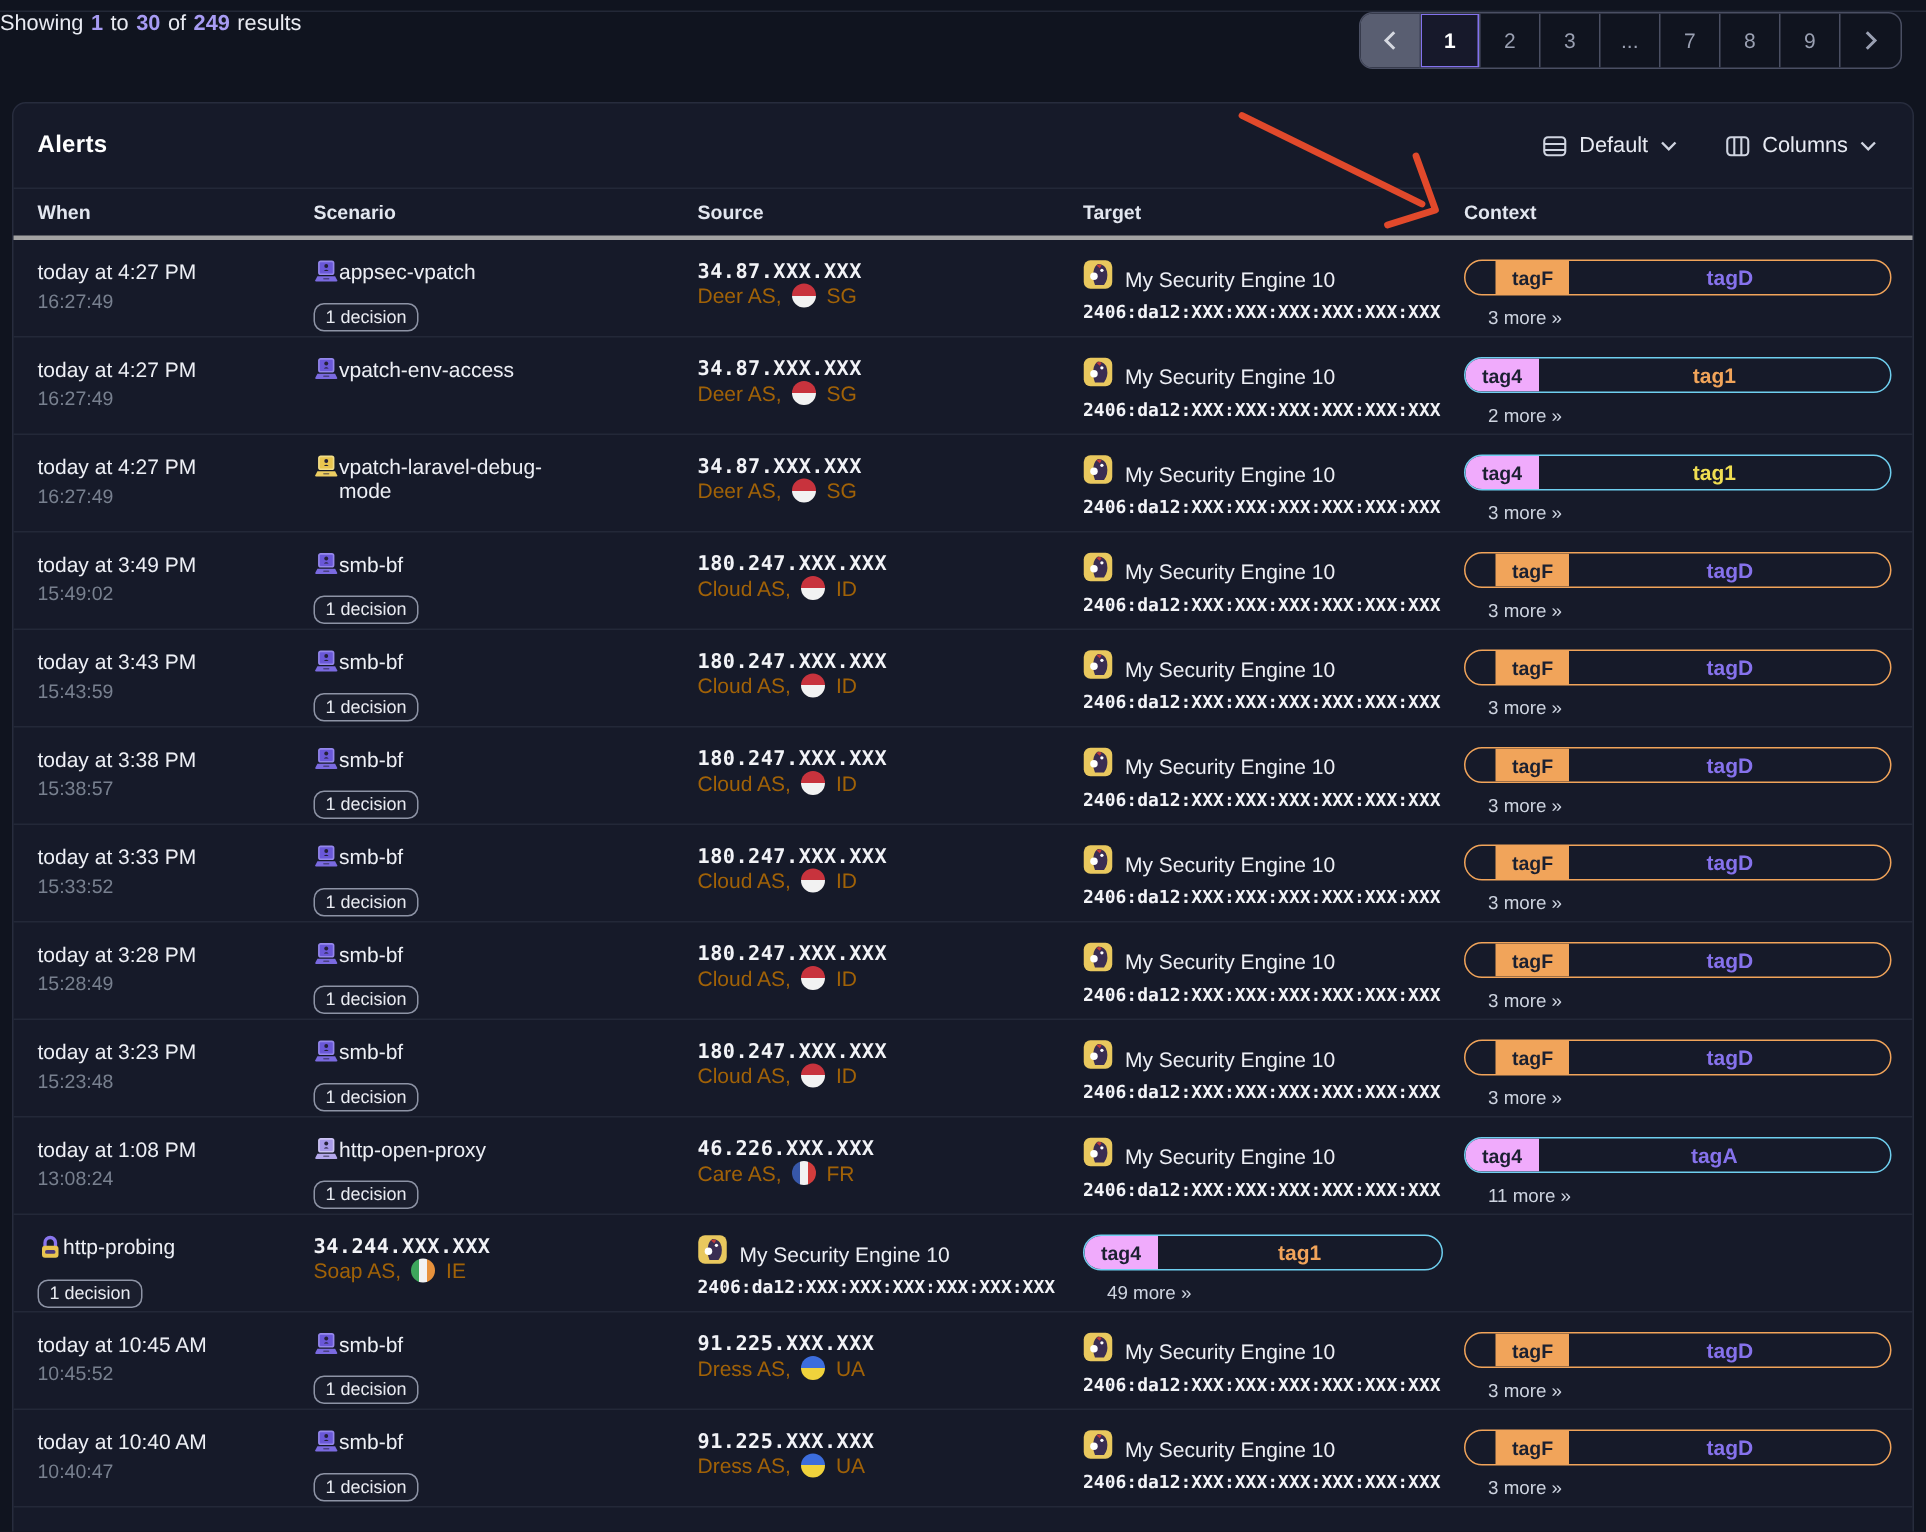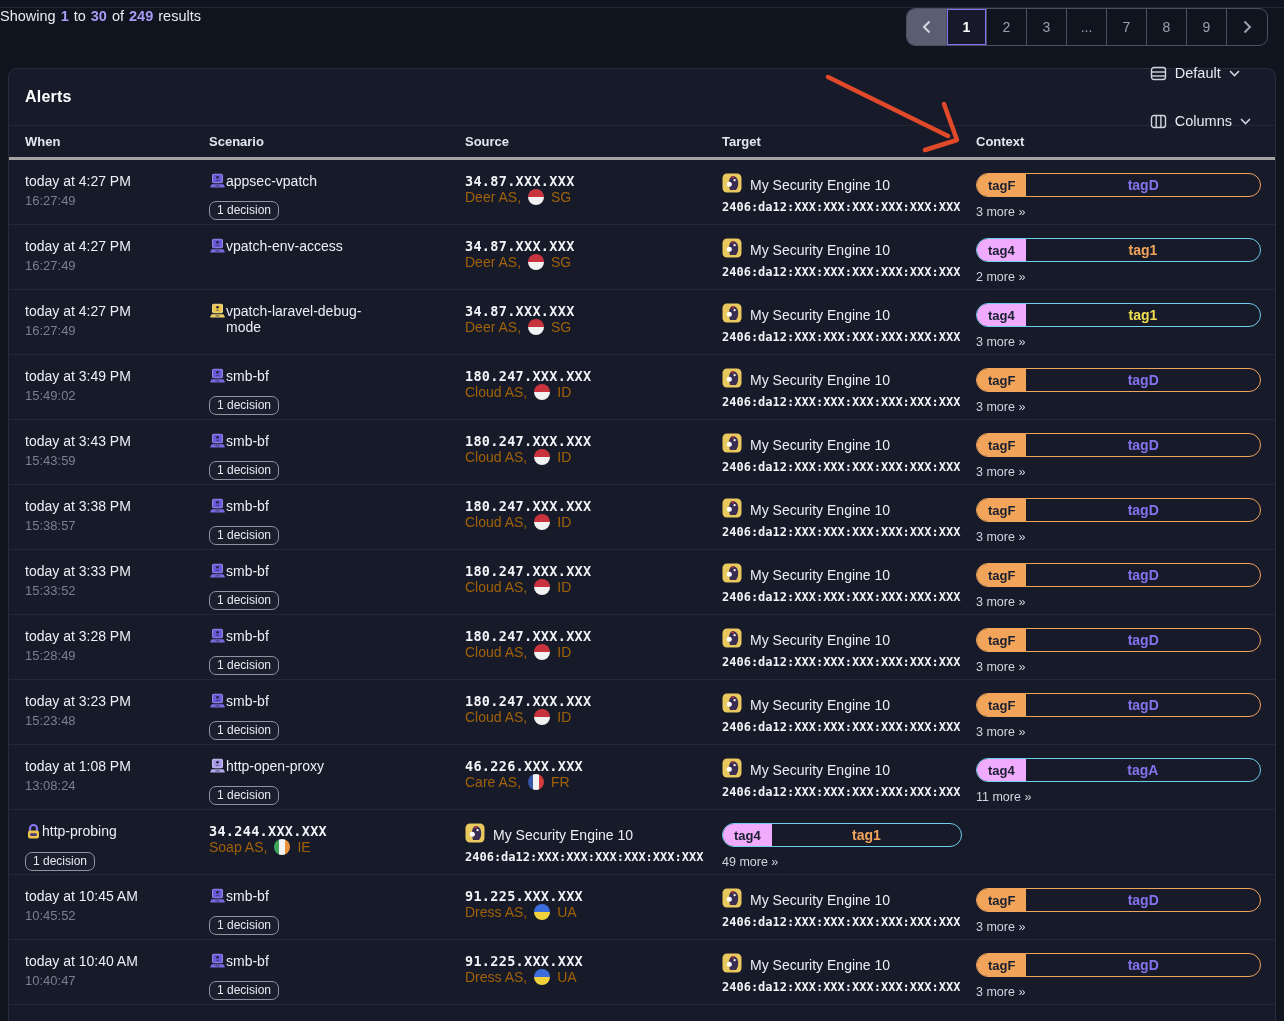--- a/index.html
+++ b/index.html
@@ -40,21 +40,21 @@
   
   .card {
     position:absolute; left:8px; right:8px; top:68px; height:1000px;
     background:#161a29; border:1px solid #272c3d; border-radius:9px;
   }
   .card-header {
     height:56px; display:flex; align-items:center; justify-content:space-between;
     padding:0 24px 0 16px;
   }
   .card-title { font-size:16px; font-weight:700; color:#ffffff; letter-spacing:.2px; }
-  .header-actions { display:flex; align-items:flex-start; gap:32px;flex-direction:column; }
+  .header-actions { display:flex; align-items:center; gap:32px; }
   .hdr-btn { display:flex; align-items:center; gap:8px; background:none; border:none; color:#e7eaf2; font-size:14.5px; font-family:inherit; cursor:pointer; }
   .hdr-btn svg { display:block; }
 
   
   .thead, .trow {
     display:grid;
     grid-template-columns: 184px 256px 257px 254px 1fr;
     padding-left:16px;
   }
   .thead {
@@ -86,35 +86,35 @@
   .flag-ua { background:linear-gradient(#3c6ddd 0 50%, #f0d23c 50% 100%); }
 
   .tgt-line { display:flex; align-items:center; gap:8px; }
   .tgt-name { font-size:14px; color:#edeff5; }
   .tgt-ip { font-family:"DejaVu Sans Mono", monospace; font-weight:700; font-size:12px; letter-spacing:0px; color:#f2f3f7; margin-top:3px; }
 
   .tag-pill {
     display:flex; align-items:stretch; height:24px; border-radius:12px; overflow:hidden;
     border:1.5px solid; background:transparent; width:100%;
   }
-  .tag-pill.border-orange { border-color:#f1a45a; }
+  .tag-pill.border-orange { border-color:#f1a45a;padding-left:20px; }
   .tag-pill.border-cyan { border-color:#6fcfef; }
   .tag-left {
     display:flex; align-items:center; padding:0 11px; font-size:13px; font-weight:700; color:#1b2030;
   }
   .tag-left.seg-orange { background:#f1a45a; }
   .tag-left.seg-cyan { background:#f0abfc; }
   .tag-right {
     flex:1; display:flex; align-items:center; justify-content:center;
     font-size:14px; font-weight:700;
   }
   .tag-right.txt-purple { color:#8672ec; }
   .tag-right.txt-orange { color:#f1a45a; }
   .tag-right.txt-yellow { color:#f0de52; }
-  .more-link { font-size:12.5px; color:#ced4e0; margin-top:8px; cursor:pointer; }
+  .more-link { font-size:12.5px; color:#ced4e0; margin-top:8px; cursor:pointer;margin-left:16px; }
 
   .arrow-overlay { position:absolute; left:0; top:0; pointer-events:none; z-index:5; }
 </style>
 </head>
 <body>
 
 <div class="top-strip"></div>
 
 <div class="results-bar">
   <div class="showing">

